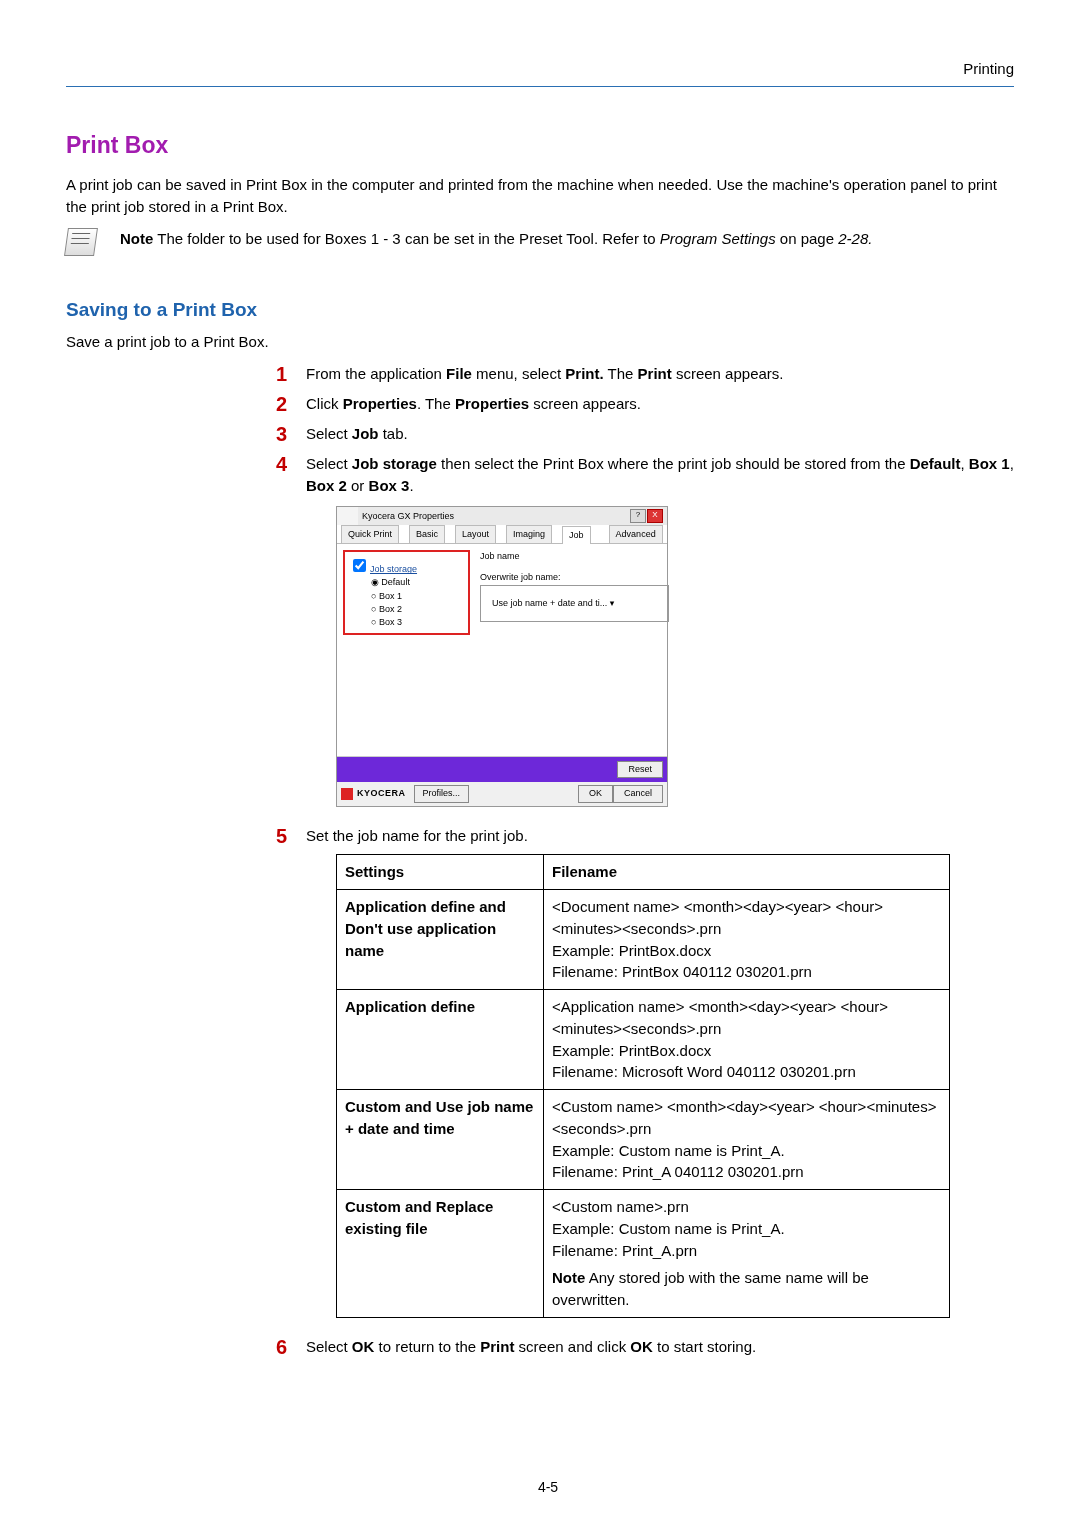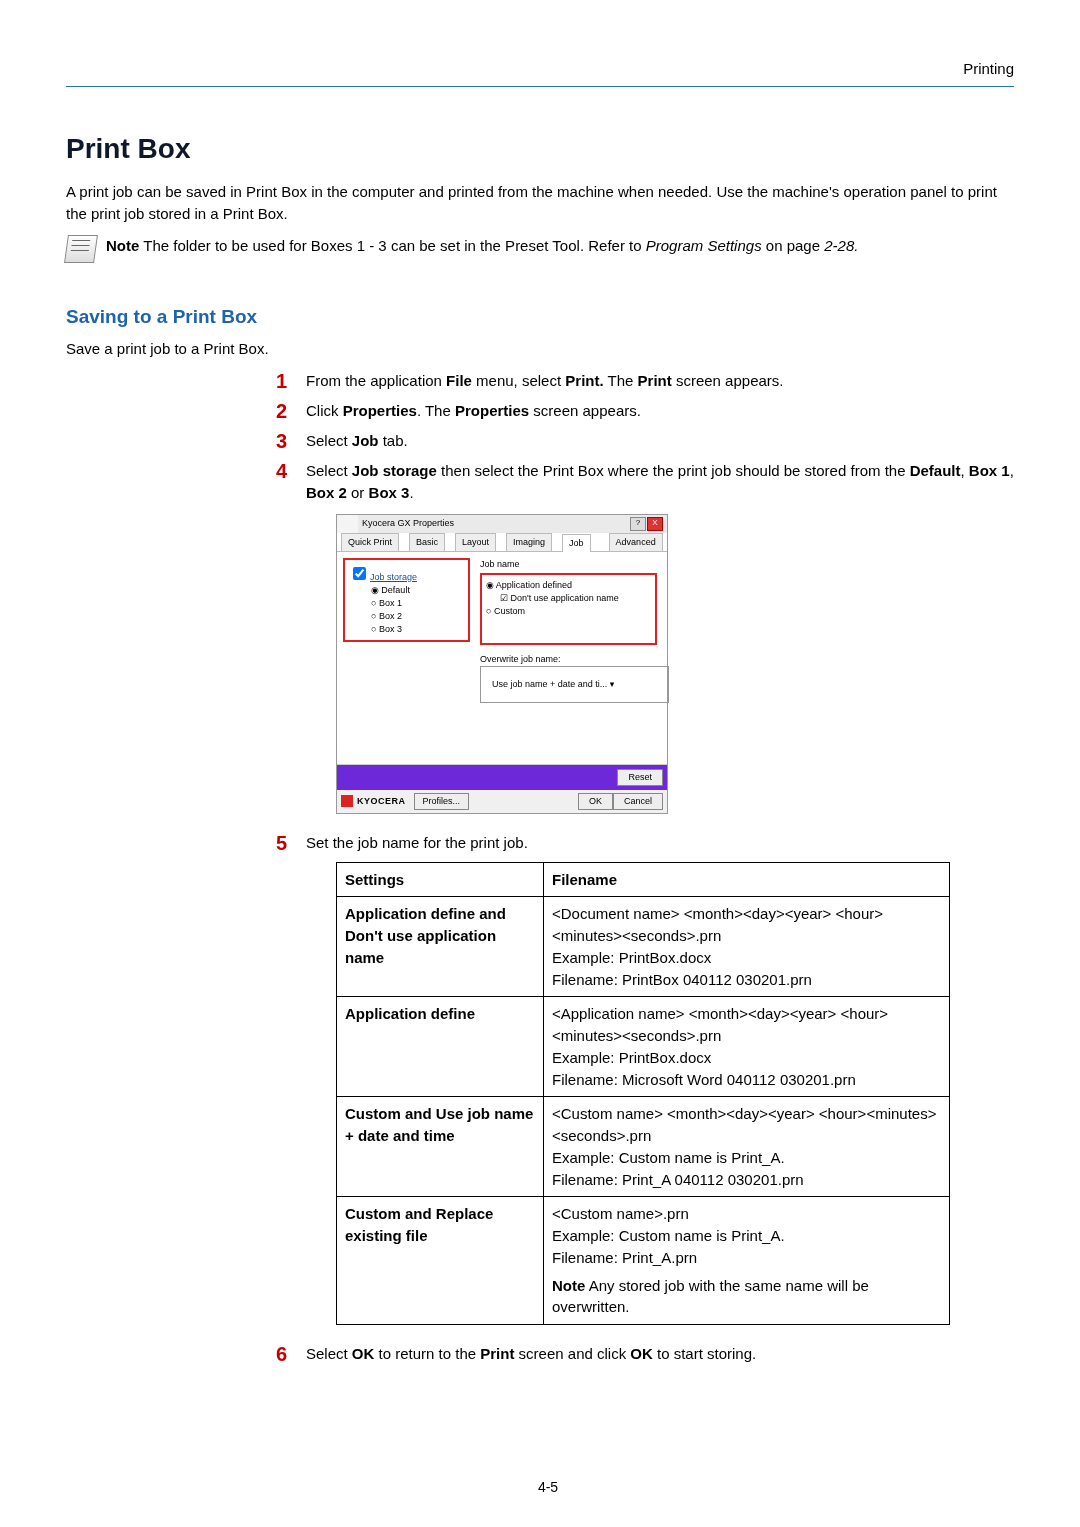--- a/index.html
+++ b/index.html
@@ -21,30 +21,30 @@
   .top-label {
     text-align: right;
     font-size: 15px;
     margin-bottom: 6px;
   }
   .rule {
     border-top: 1px solid #2a6fb3;
     margin-bottom: 42px;
   }
   h1.section {
-    color: #0f172a;
-    font-size: 28px;
+    color: #a21caf;
+    font-size: 23px;
     font-weight: bold;
     margin: 0 0 12px 0;
   }
   p { margin: 0 0 10px 0; }
   .note-row {
     display: flex;
     align-items: flex-start;
-    gap: 10px;
+    gap: 24px;
     margin-top: 6px;
     margin-bottom: 40px;
   }
   .note-icon {
     width: 28px; height: 26px;
     border: 1px solid #888;
     position: relative;
     background: linear-gradient(#fff,#ddd);
     transform: skewX(-8deg);
   }
@@ -207,25 +207,20 @@
               <div class="job-box">
                 <div style="color:#1a4fa0;"><input type="checkbox" class="chk" checked="" style=""><u>Job storage</u></div>
                 <label>◉ <span>Default</span></label>
                 <label>○ <span>Box 1</span></label>
                 <label>○ <span>Box 2</span></label>
                 <label>○ <span>Box 3</span></label>
               </div>
             </div>
             <div>
               <div style="margin-bottom:2px;">Job name</div>
-              <div class="job-name">
-                <div>◉ <span>Application defined</span></div>
-                <div style="margin-left:14px">☑ <span>Don't use application name</span></div>
-                <div>○ <span>Custom</span></div>
-              </div>
               <div class="over-box">
                 <div>Overwrite job name:</div>
                 <div class="sel"><span>Use job name + date and ti...</span> ▾</div>
               </div>
             </div>
           </div>
           <div class="dialog-foot">
             <span class="btn">Reset</span>
           </div>
           <div class="dialog-bottom">

